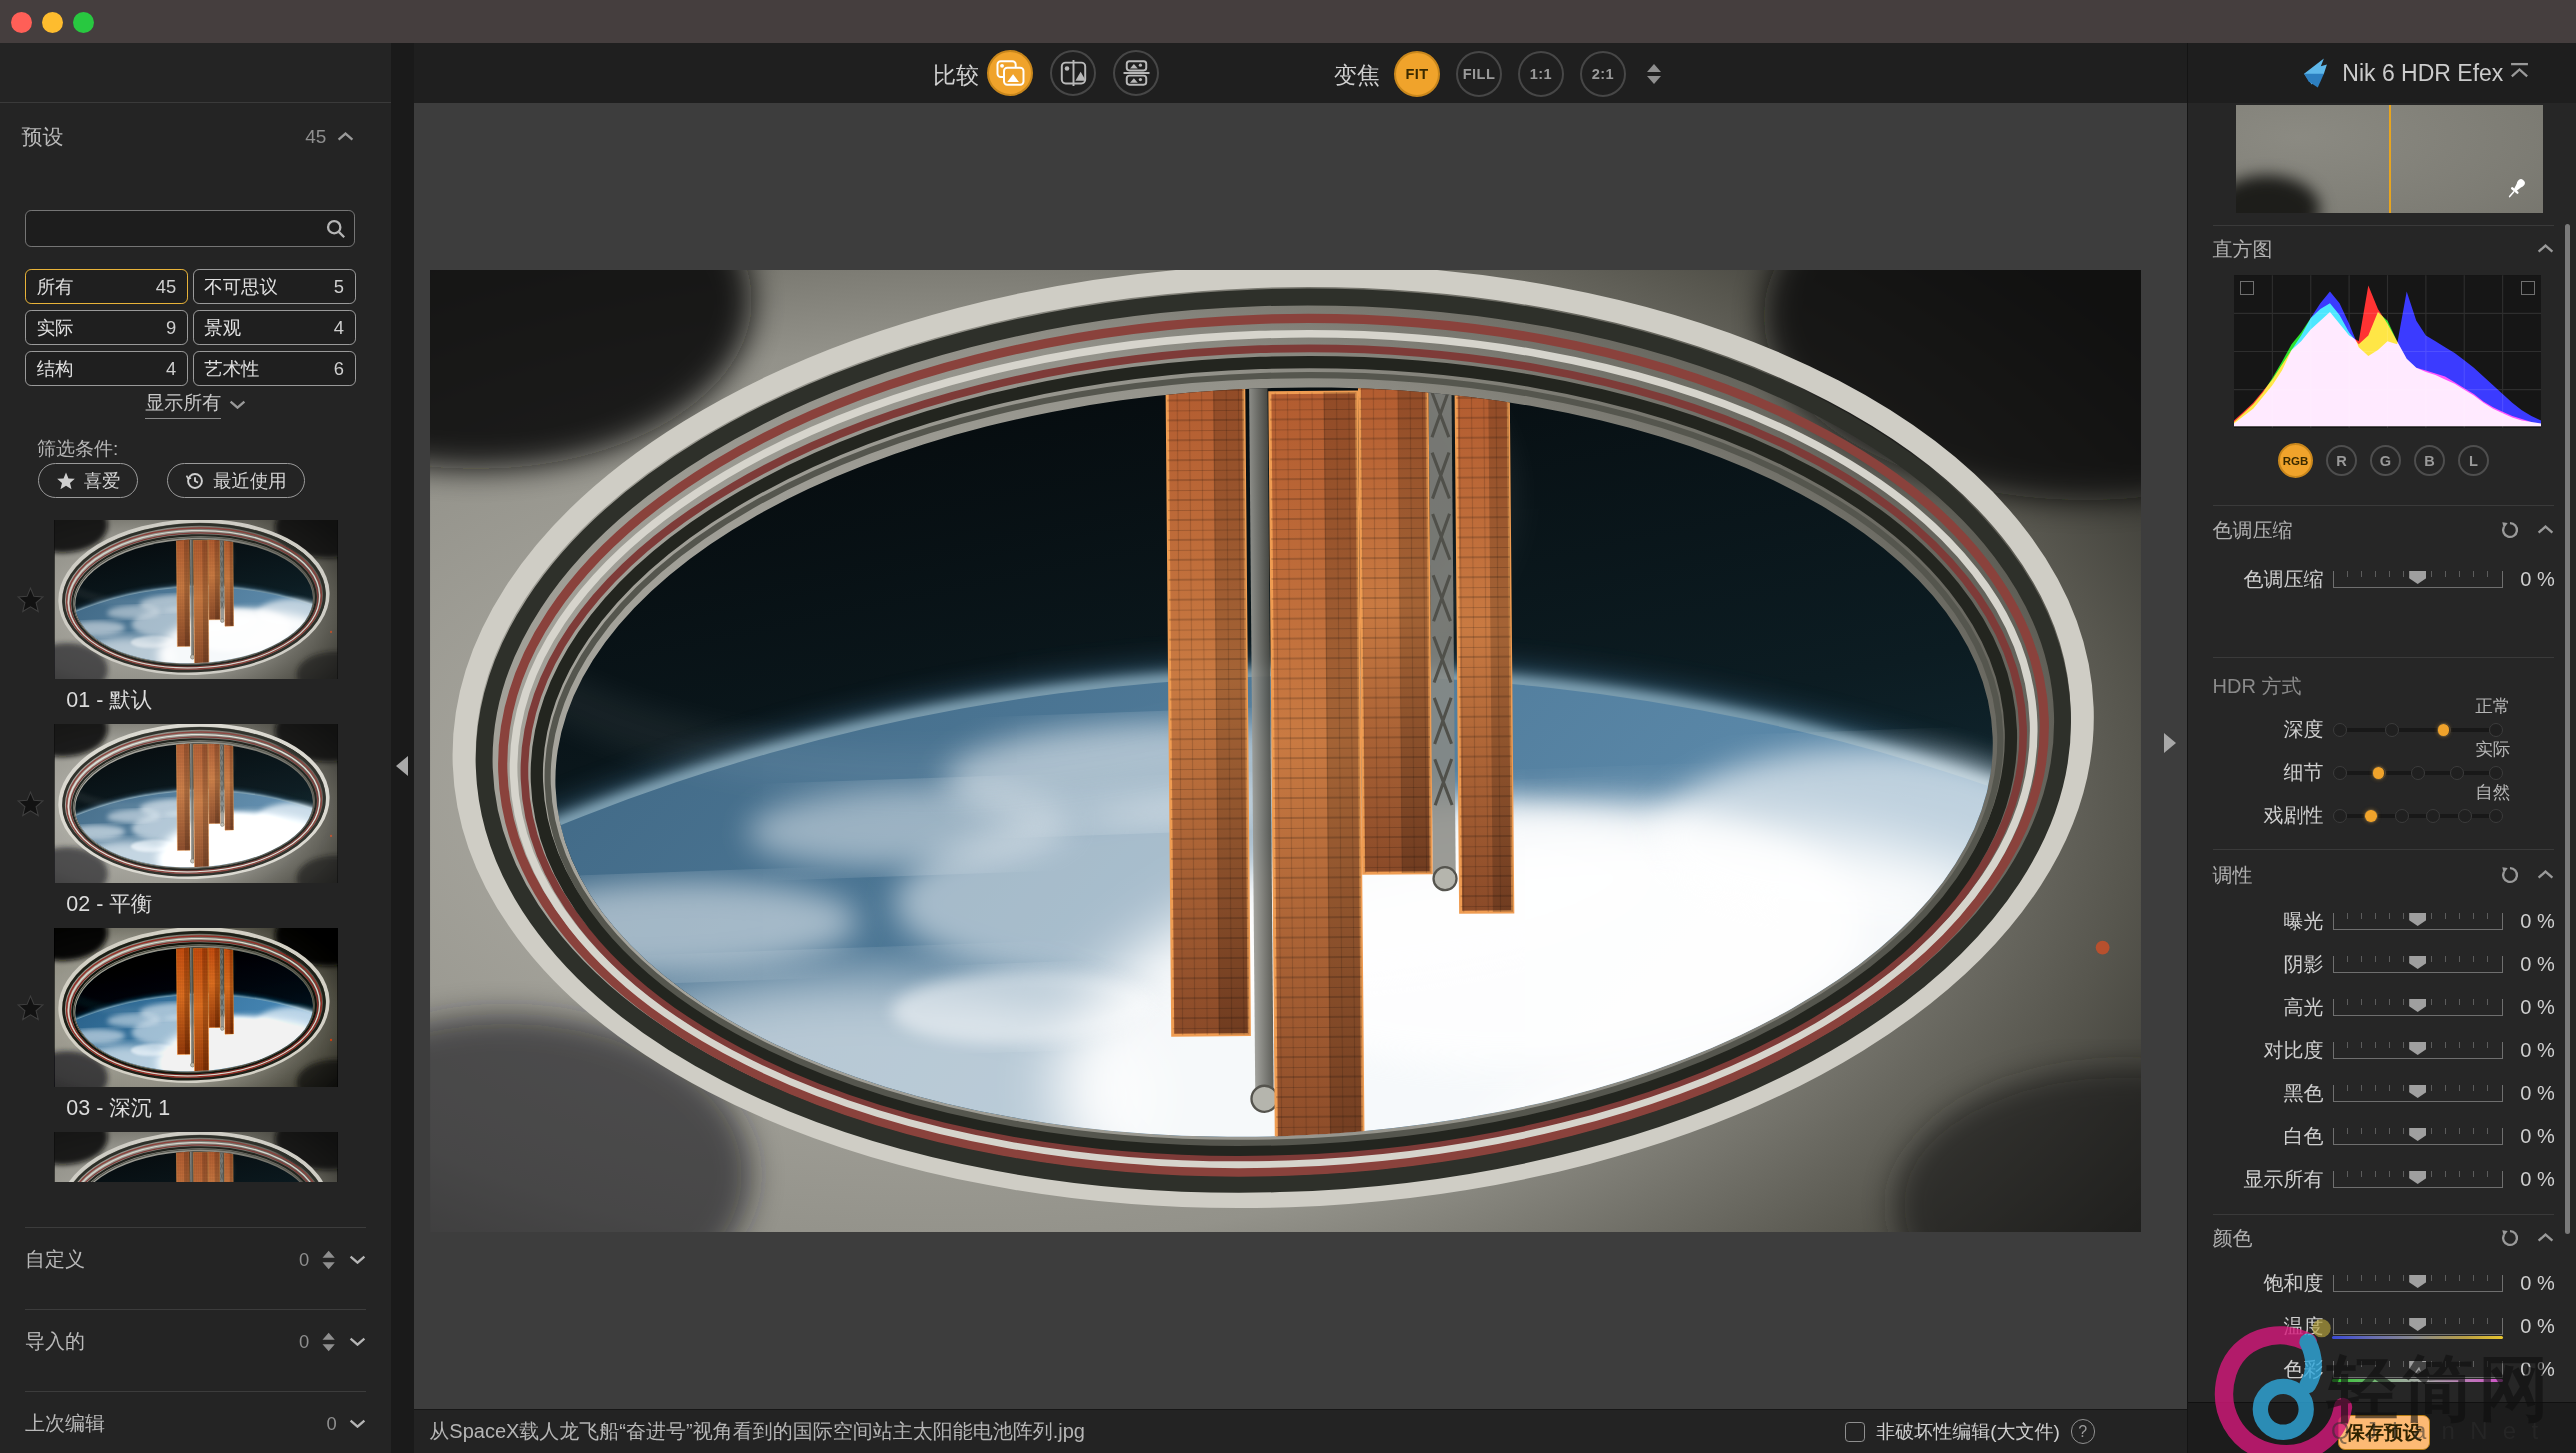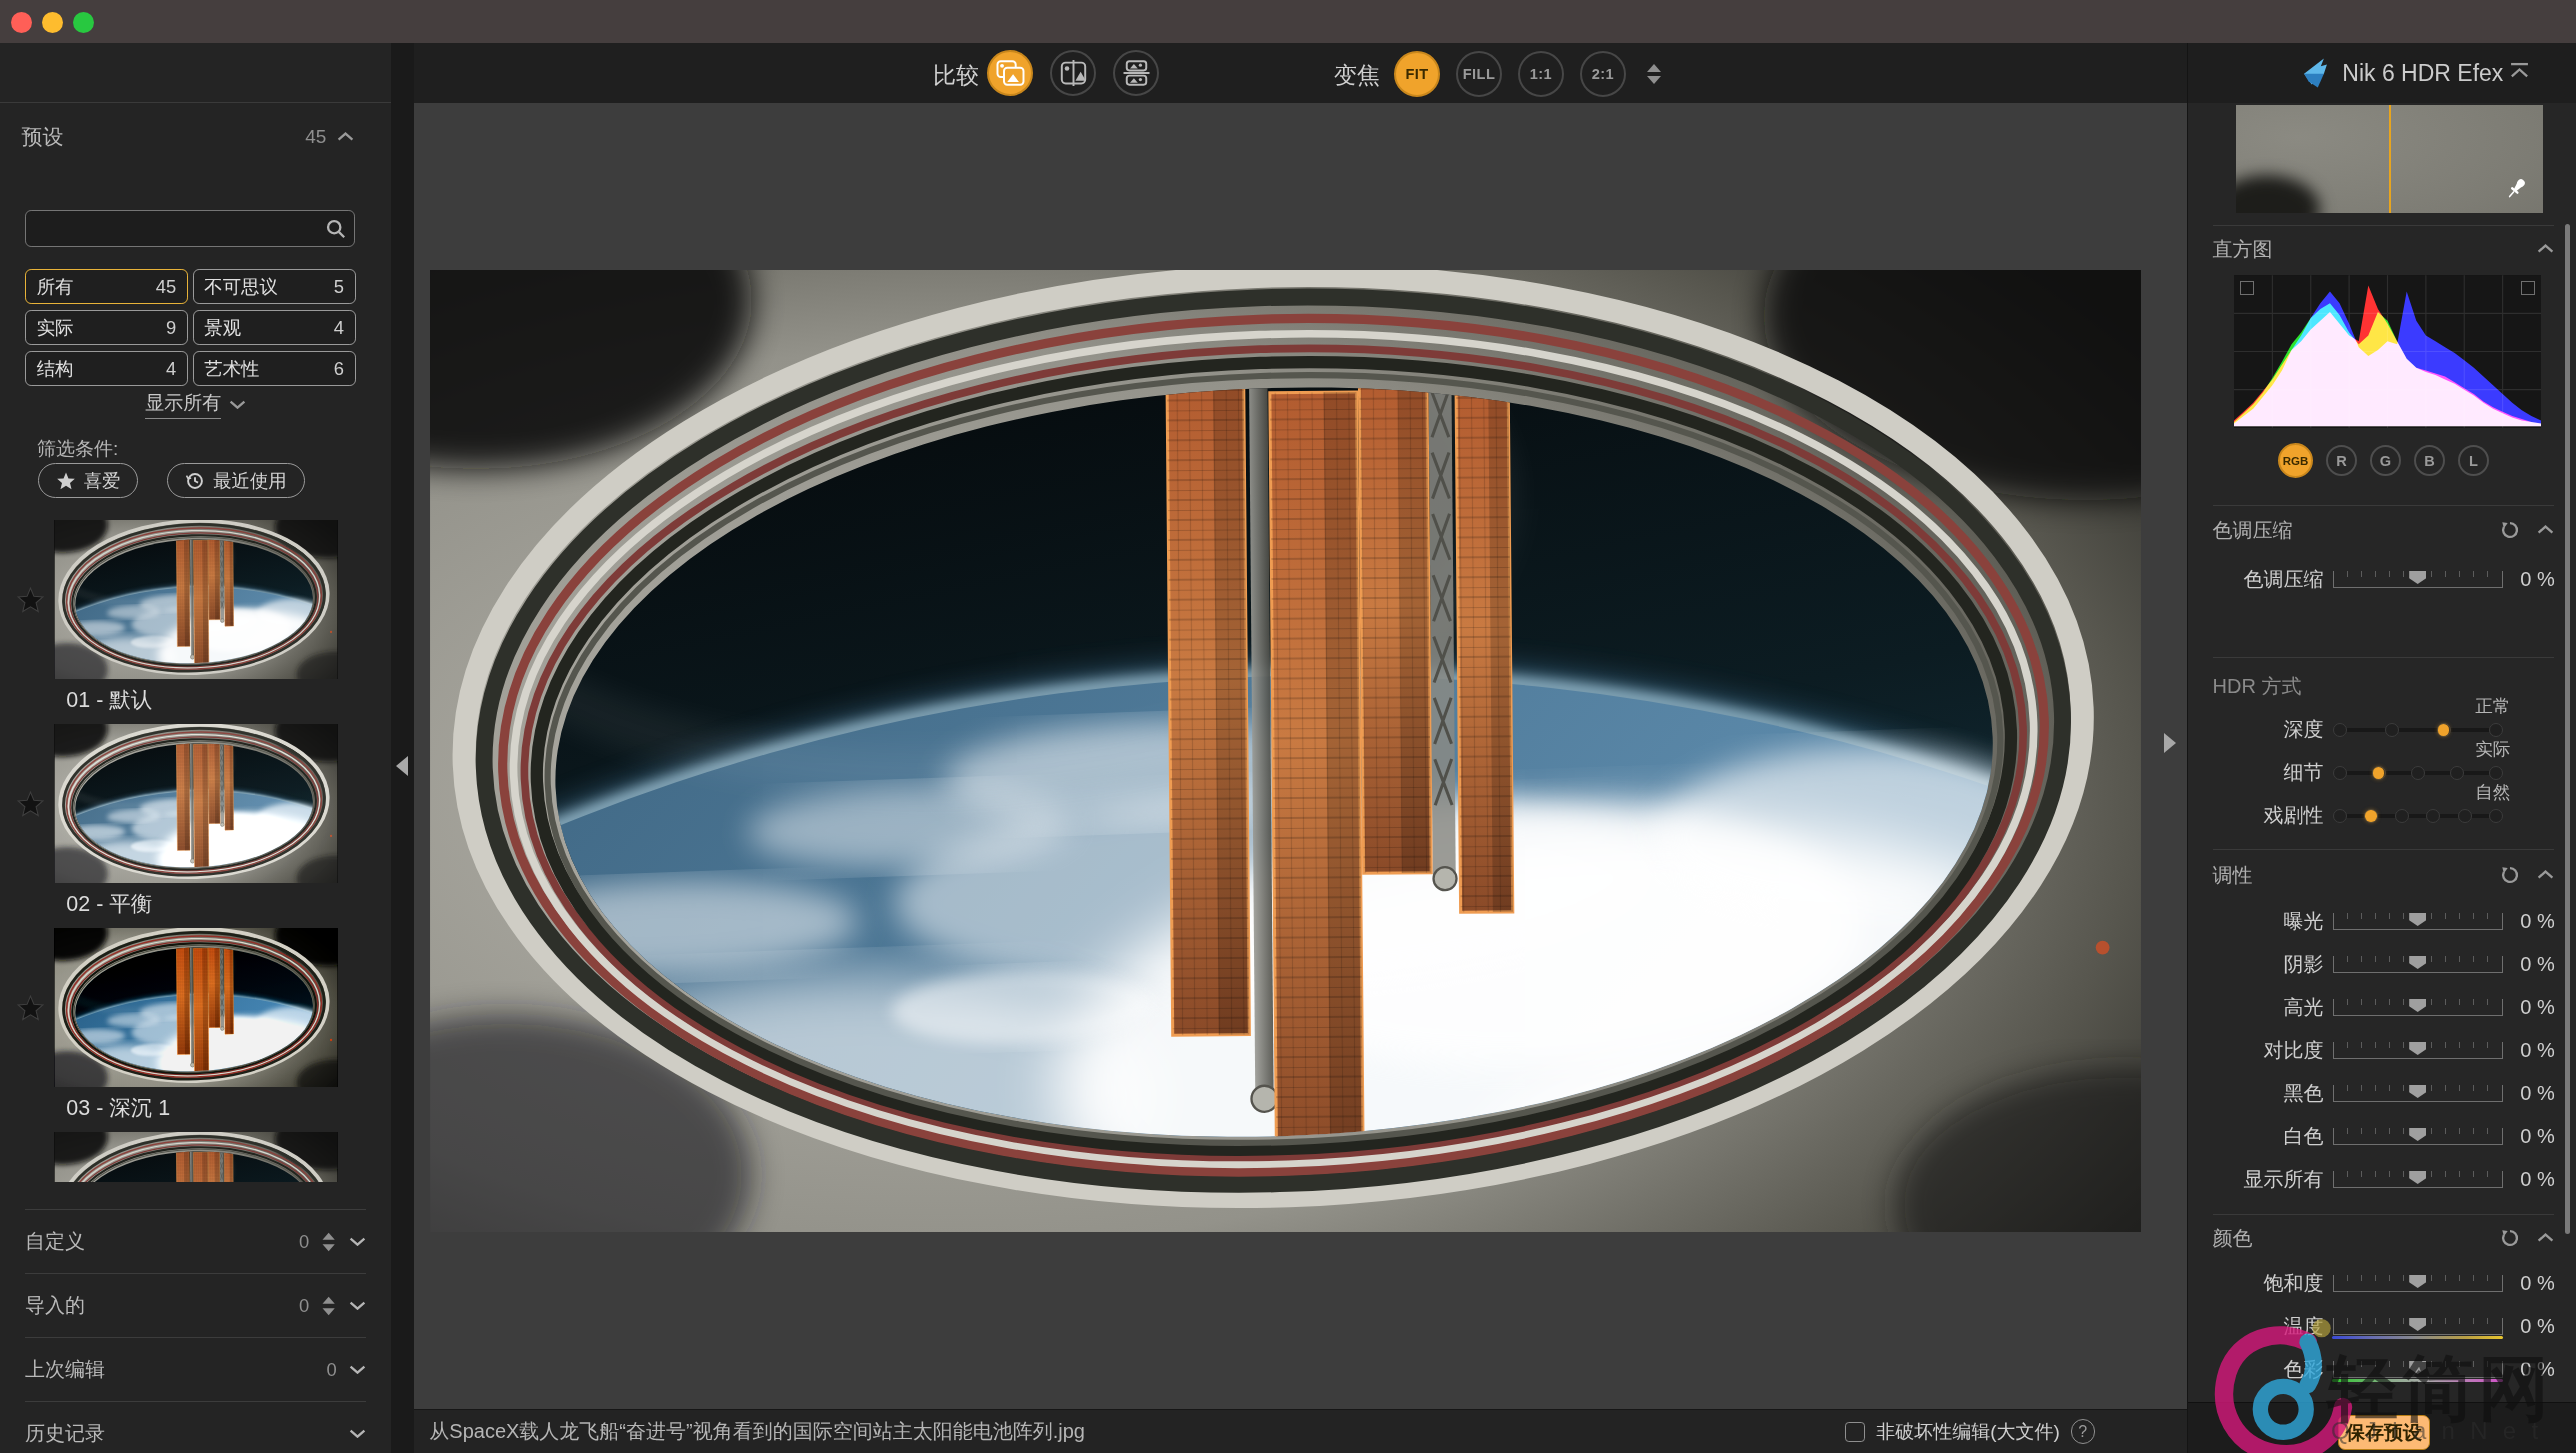--- a/index.html
+++ b/index.html
@@ -34,21 +34,21 @@
   #preset-list{position:absolute;left:54px;top:477px;width:307px;}
   .preset-item{position:relative;margin-bottom:13px;}
   .thumb-wrap{width:284px;height:159px;overflow:hidden;background:#000;}
   .thumb-wrap.clipped{height:50px;}
   .thumb-svg{display:block;width:284px;height:159px;}
   .v-balanced{filter:brightness(1.06) saturate(.92);}
   .v-deep{filter:contrast(1.18) saturate(1.25) brightness(.95);}
   .preset-label{margin:6.1px 0 10.7px 12.3px;font-size:21.5px;color:#dcdcdc;height:26px;}
   .preset-star{position:absolute;left:-38px;top:66px;}
   #side-sections{position:absolute;left:0;top:1166px;width:391px;}
-  .side-row{height:64px;margin:0 25px 0 25px;border-top:1.5px solid #3c3c3c;display:flex;align-items:center;justify-content:space-between;}
+  .side-row{height:64px;margin:18px 25px 0 25px;border-top:1.5px solid #3c3c3c;display:flex;align-items:center;justify-content:space-between;}
   .side-row:last-child{border-bottom:1.5px solid #3c3c3c;height:65px;}
   .side-label{font-size:20px;color:#b9b9b9;}
   .side-right{display:flex;align-items:center;gap:12.3px;color:#8f8f8f;font-size:18.4px;}
 
   
   #gutter{position:absolute;left:391px;top:43px;width:23px;height:1411px;background:#1a1a1a;}
   #gutter .arrow-left{position:absolute;left:4.6px;top:713px;width:0;height:0;border-top:10.7px solid transparent;border-bottom:10.7px solid transparent;border-right:12.3px solid #a8a8a8;}
   #canvas{position:absolute;left:414px;top:43px;width:1773px;height:1411px;background:#3d3d3d;}
   #toolbar{position:absolute;left:0;top:0;width:1773px;height:60px;background:#1f1f1f;color:#d0d0d0;}
   .tb-label{position:absolute;top:17px;font-size:23px;}

